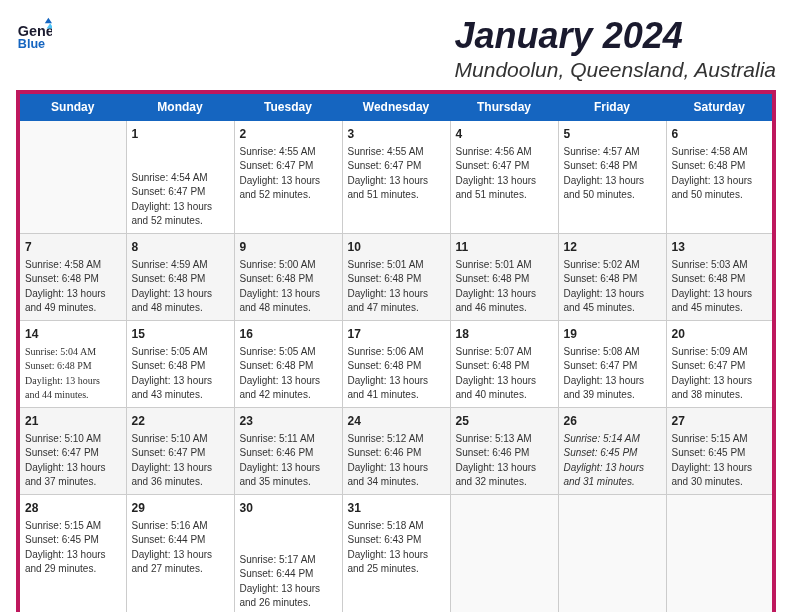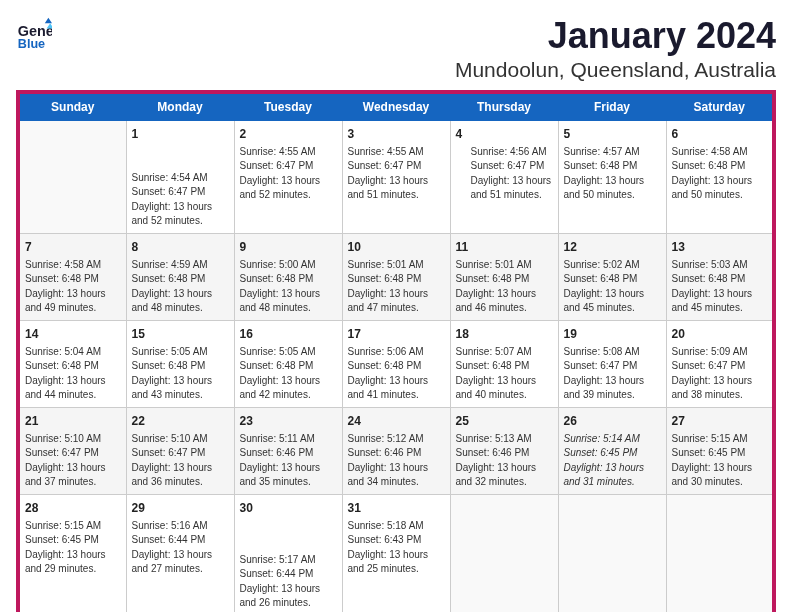--- a/index.html
+++ b/index.html
@@ -19,21 +19,21 @@
     .logo {
       display: flex;
       align-items: center;
       gap: 4px;
     }
     .logo-icon {
       width: 36px;
       height: 36px;
     }
     .title-area {
-      text-align: right;
+      font-style: italic;
     }
     .month-title {
       font-size: 36px;
       font-weight: bold;
       color: #1a1a2e;
       line-height: 1.1;
     }
     .subtitle {
       font-size: 21px;
       color: #333;
@@ -133,21 +133,21 @@
         </td>
         <td>
           <span class="day-number">3</span>
           <div class="day-info" style="white-space: pre-line;">Sunrise: 4:55 AM
 Sunset: 6:47 PM
 Daylight: 13 hours
 and 51 minutes.</div>
         </td>
         <td>
           <span class="day-number">4</span>
-          <div class="day-info" style="white-space: pre-line; margin-left: 15px;">Sunrise: 4:56 AM
+          <div class="day-info" style="white-space: pre-line;">Sunrise: 4:56 AM
 Sunset: 6:47 PM
 Daylight: 13 hours
 and 51 minutes.</div>
         </td>
         <td>
           <span class="day-number">5</span>
           <div class="day-info" style="white-space: pre-line;">Sunrise: 4:57 AM
 Sunset: 6:48 PM
 Daylight: 13 hours
 and 50 minutes.</div>
@@ -207,21 +207,21 @@
           <span class="day-number">13</span>
           <div class="day-info" style="white-space: pre-line;">Sunrise: 5:03 AM
 Sunset: 6:48 PM
 Daylight: 13 hours
 and 45 minutes.</div>
         </td>
       </tr>
       <tr>
         <td>
           <span class="day-number">14</span>
-          <div class="day-info" style="white-space: pre-line;">Sunrise: 5:04 AM
+          <div class="day-info" style="white-space: pre-line; font-family: Liberation Serif, serif;">Sunrise: 5:04 AM
 Sunset: 6:48 PM
 Daylight: 13 hours
 and 44 minutes.</div>
         </td>
         <td>
           <span class="day-number">15</span>
           <div class="day-info" style="white-space: pre-line;">Sunrise: 5:05 AM
 Sunset: 6:48 PM
 Daylight: 13 hours
 and 43 minutes.</div>

